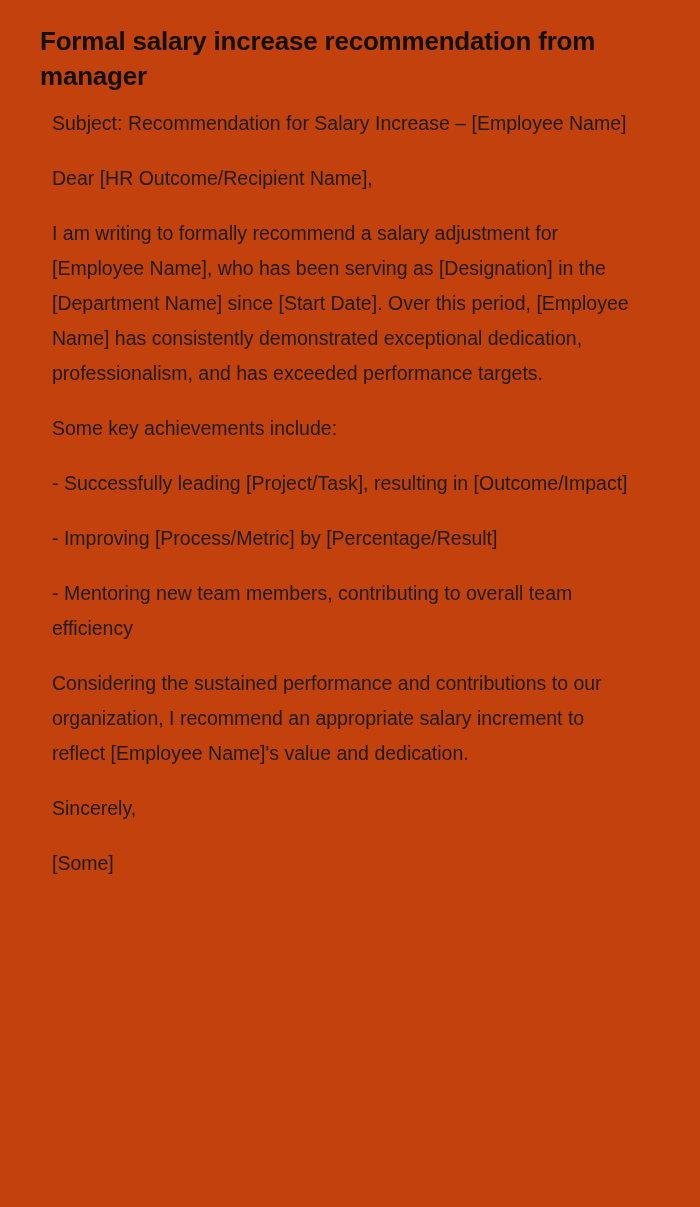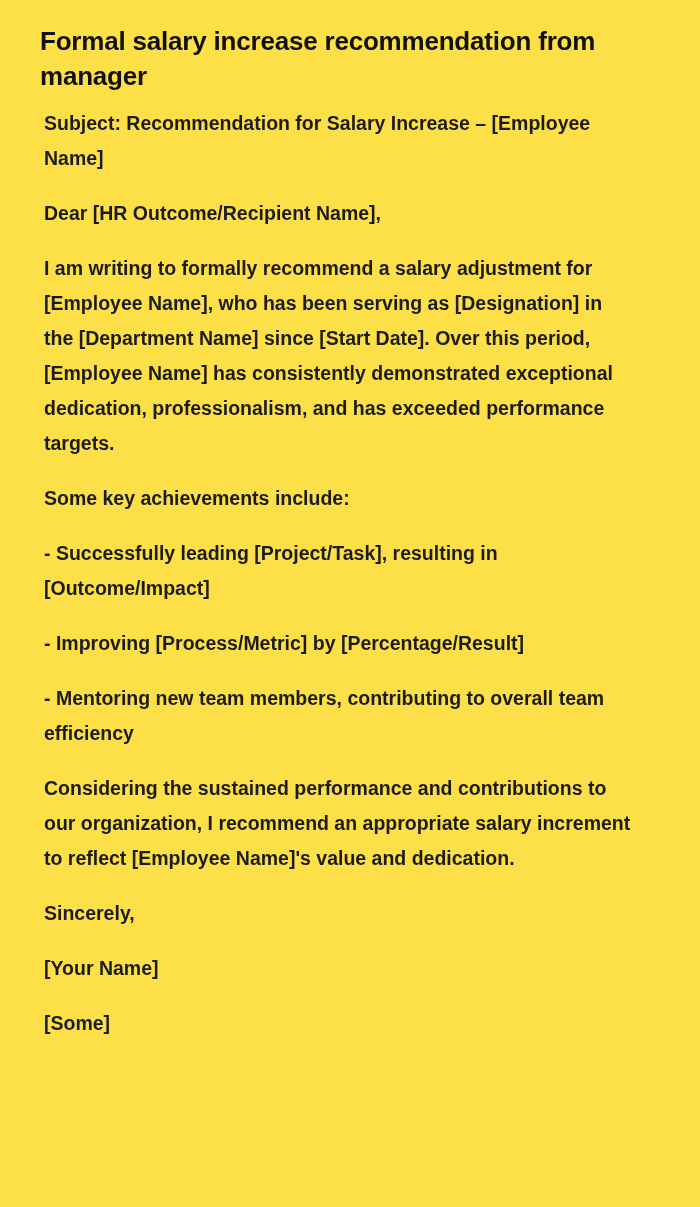--- a/index.html
+++ b/index.html
@@ -12,39 +12,39 @@
     min-height: 1207px;
     font-family: "Liberation Sans", "DejaVu Sans", sans-serif;
     color: #1a1a1a;
     -webkit-font-smoothing: antialiased;
   }
   .page {
     width: 700px;
     min-height: 1207px;
     box-sizing: border-box;
     padding: 24px 40px 40px 40px;
-    background: #fde047;
+    background: #c2410c;
   }
   .doc-title {
     font-size: 26px;
     line-height: 35px;
     font-weight: bold;
     letter-spacing: -0.2px;
     color: #111111;
     margin: 0 0 12px 0;
     max-width: 575px;
     font-stretch: condensed;
   }
   .para {
     font-size: 19.5px;
     line-height: 35px;
     color: #1c1c1c;
-    margin: 0 0 20px 4px;
+    margin: 0 0 20px 12px;
     max-width: 590px;
-    font-weight: bold;
+    font-weight: normal;
   }
   .para:last-child {
     margin-bottom: 0;
   }
 </style>
 </head>
 <body>
 
 <div class="page">
 
@@ -61,19 +61,18 @@
   <p class="para">- Successfully leading [Project/Task], resulting in [Outcome/Impact]</p>
 
   <p class="para">- Improving [Process/Metric] by [Percentage/Result]</p>
 
   <p class="para">- Mentoring new team members, contributing to overall team efficiency</p>
 
   <p class="para">Considering the sustained performance and contributions to our organization, I recommend an appropriate salary increment to reflect [Employee Name]'s value and dedication.</p>
 
   <p class="para">Sincerely,</p>
 
-  <p class="para">[Your Name]</p>
 
 
 
   <p class="para">[Some]</p>
 
 </div>
 
 </body></html>

